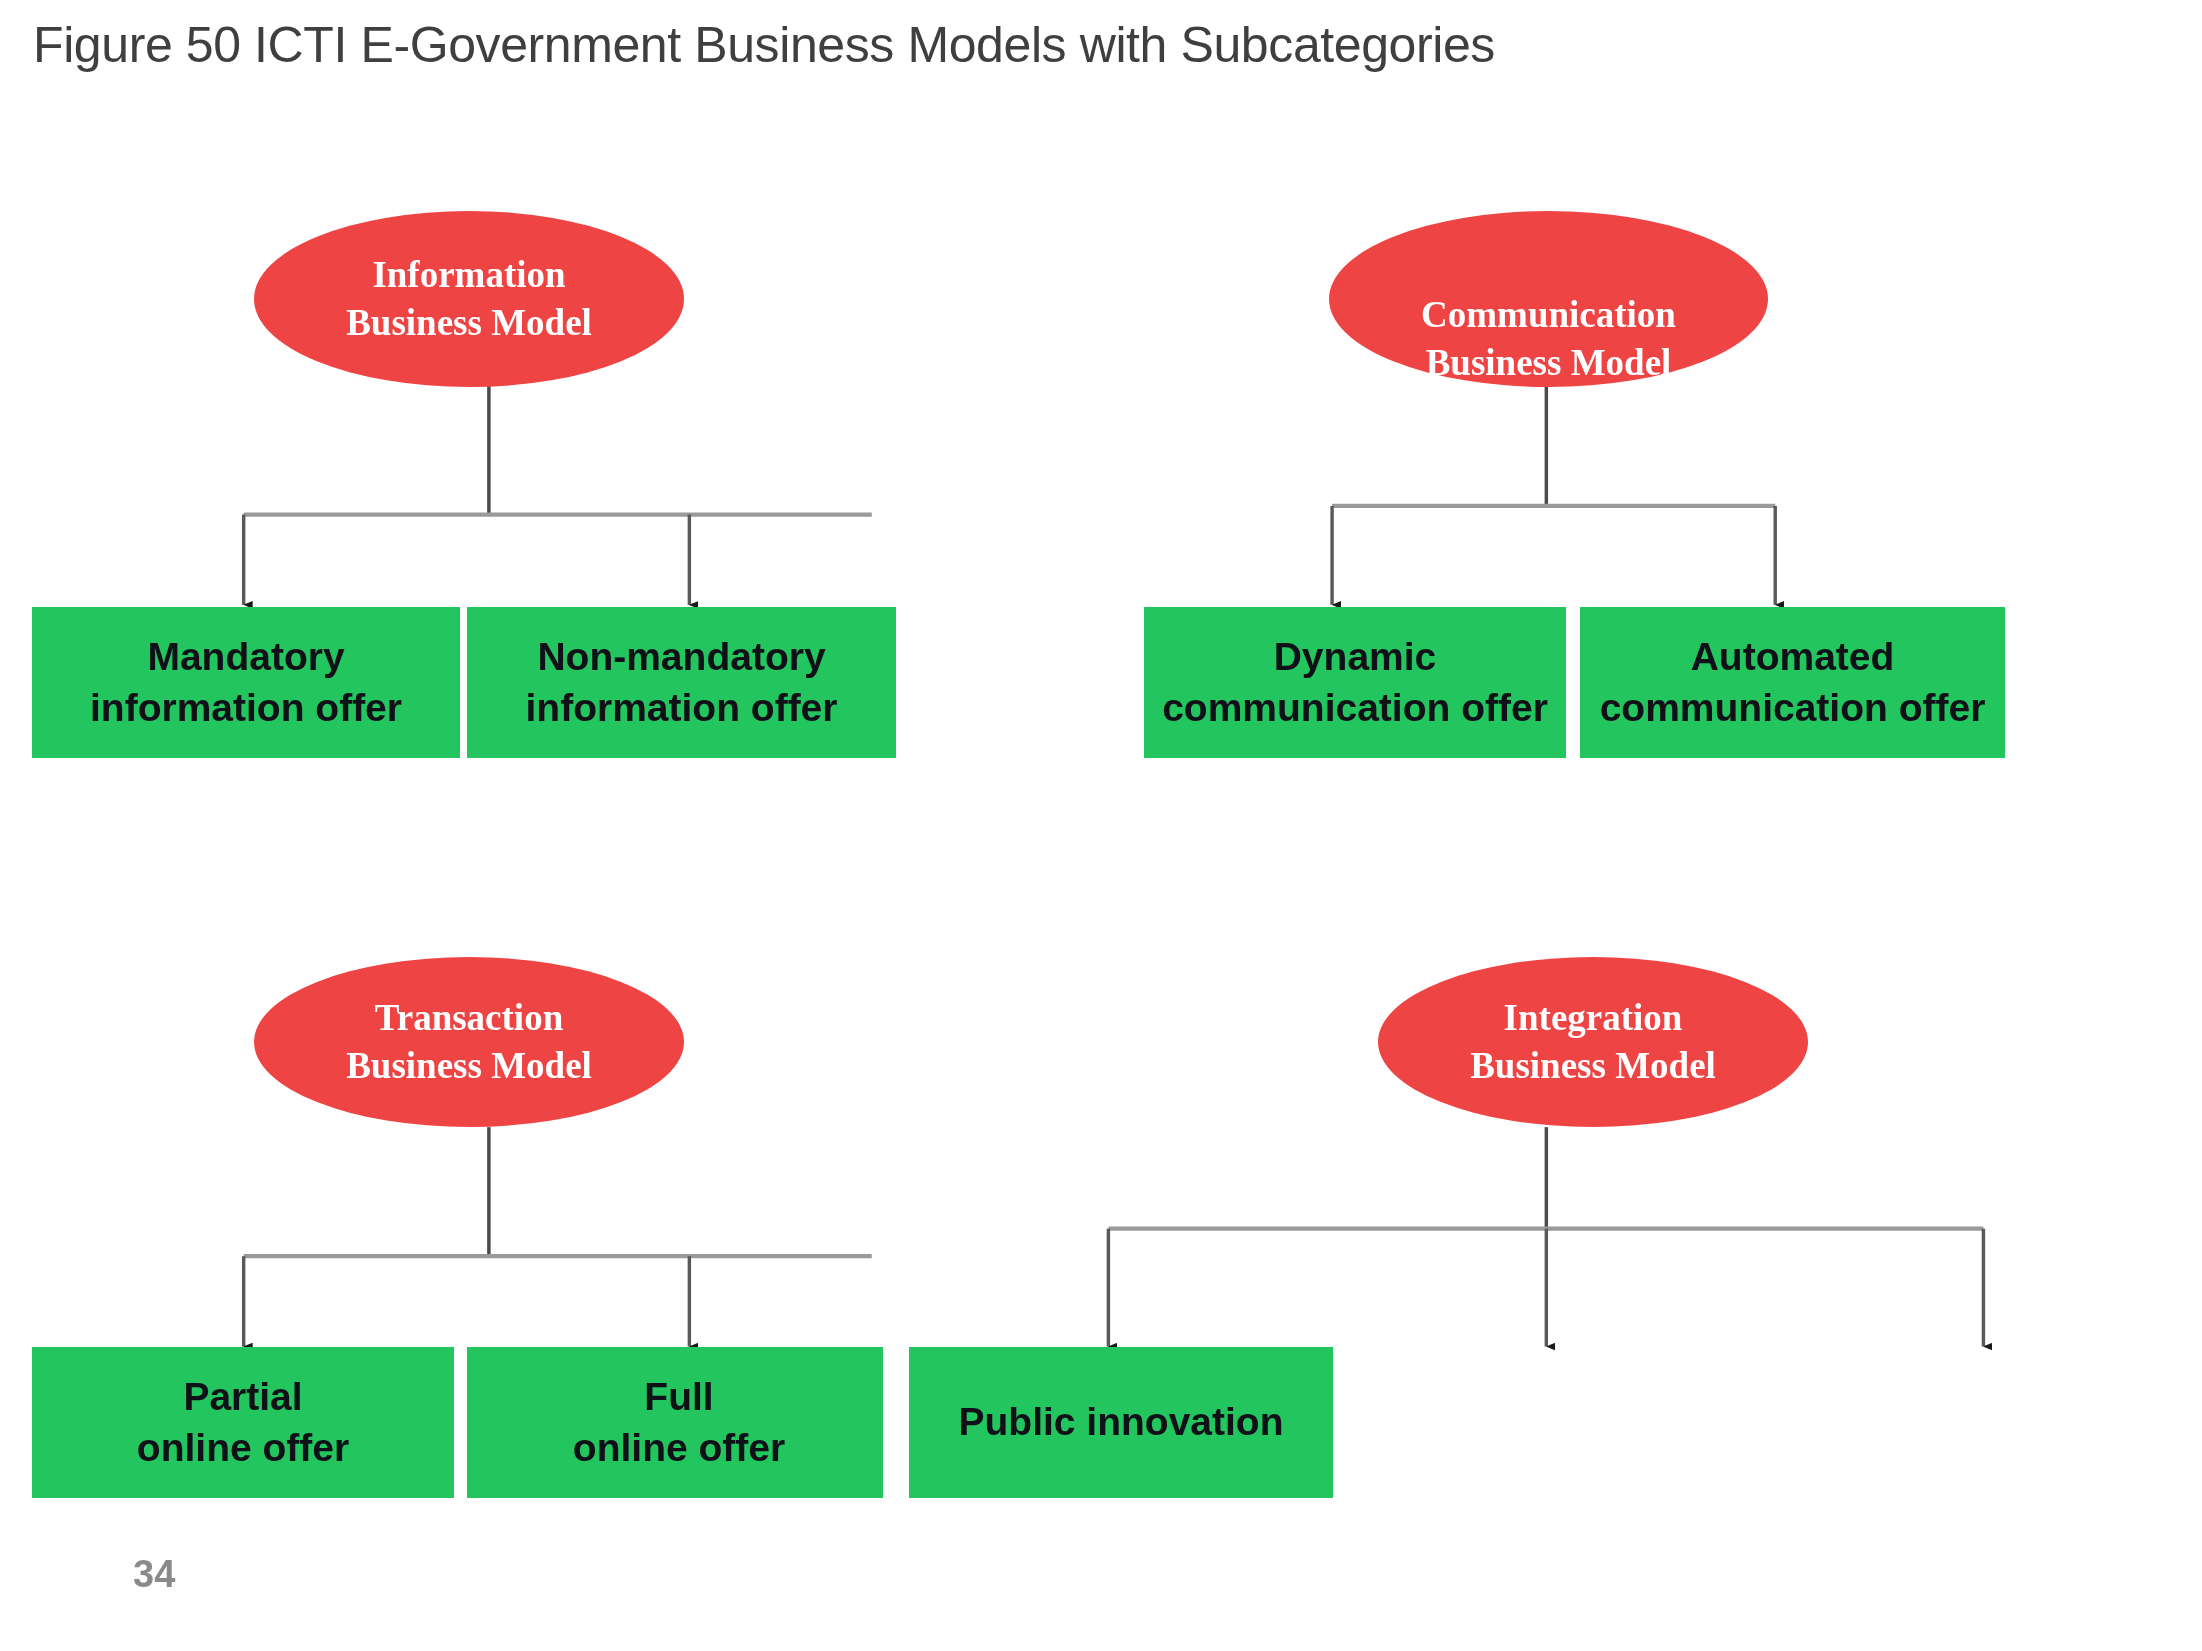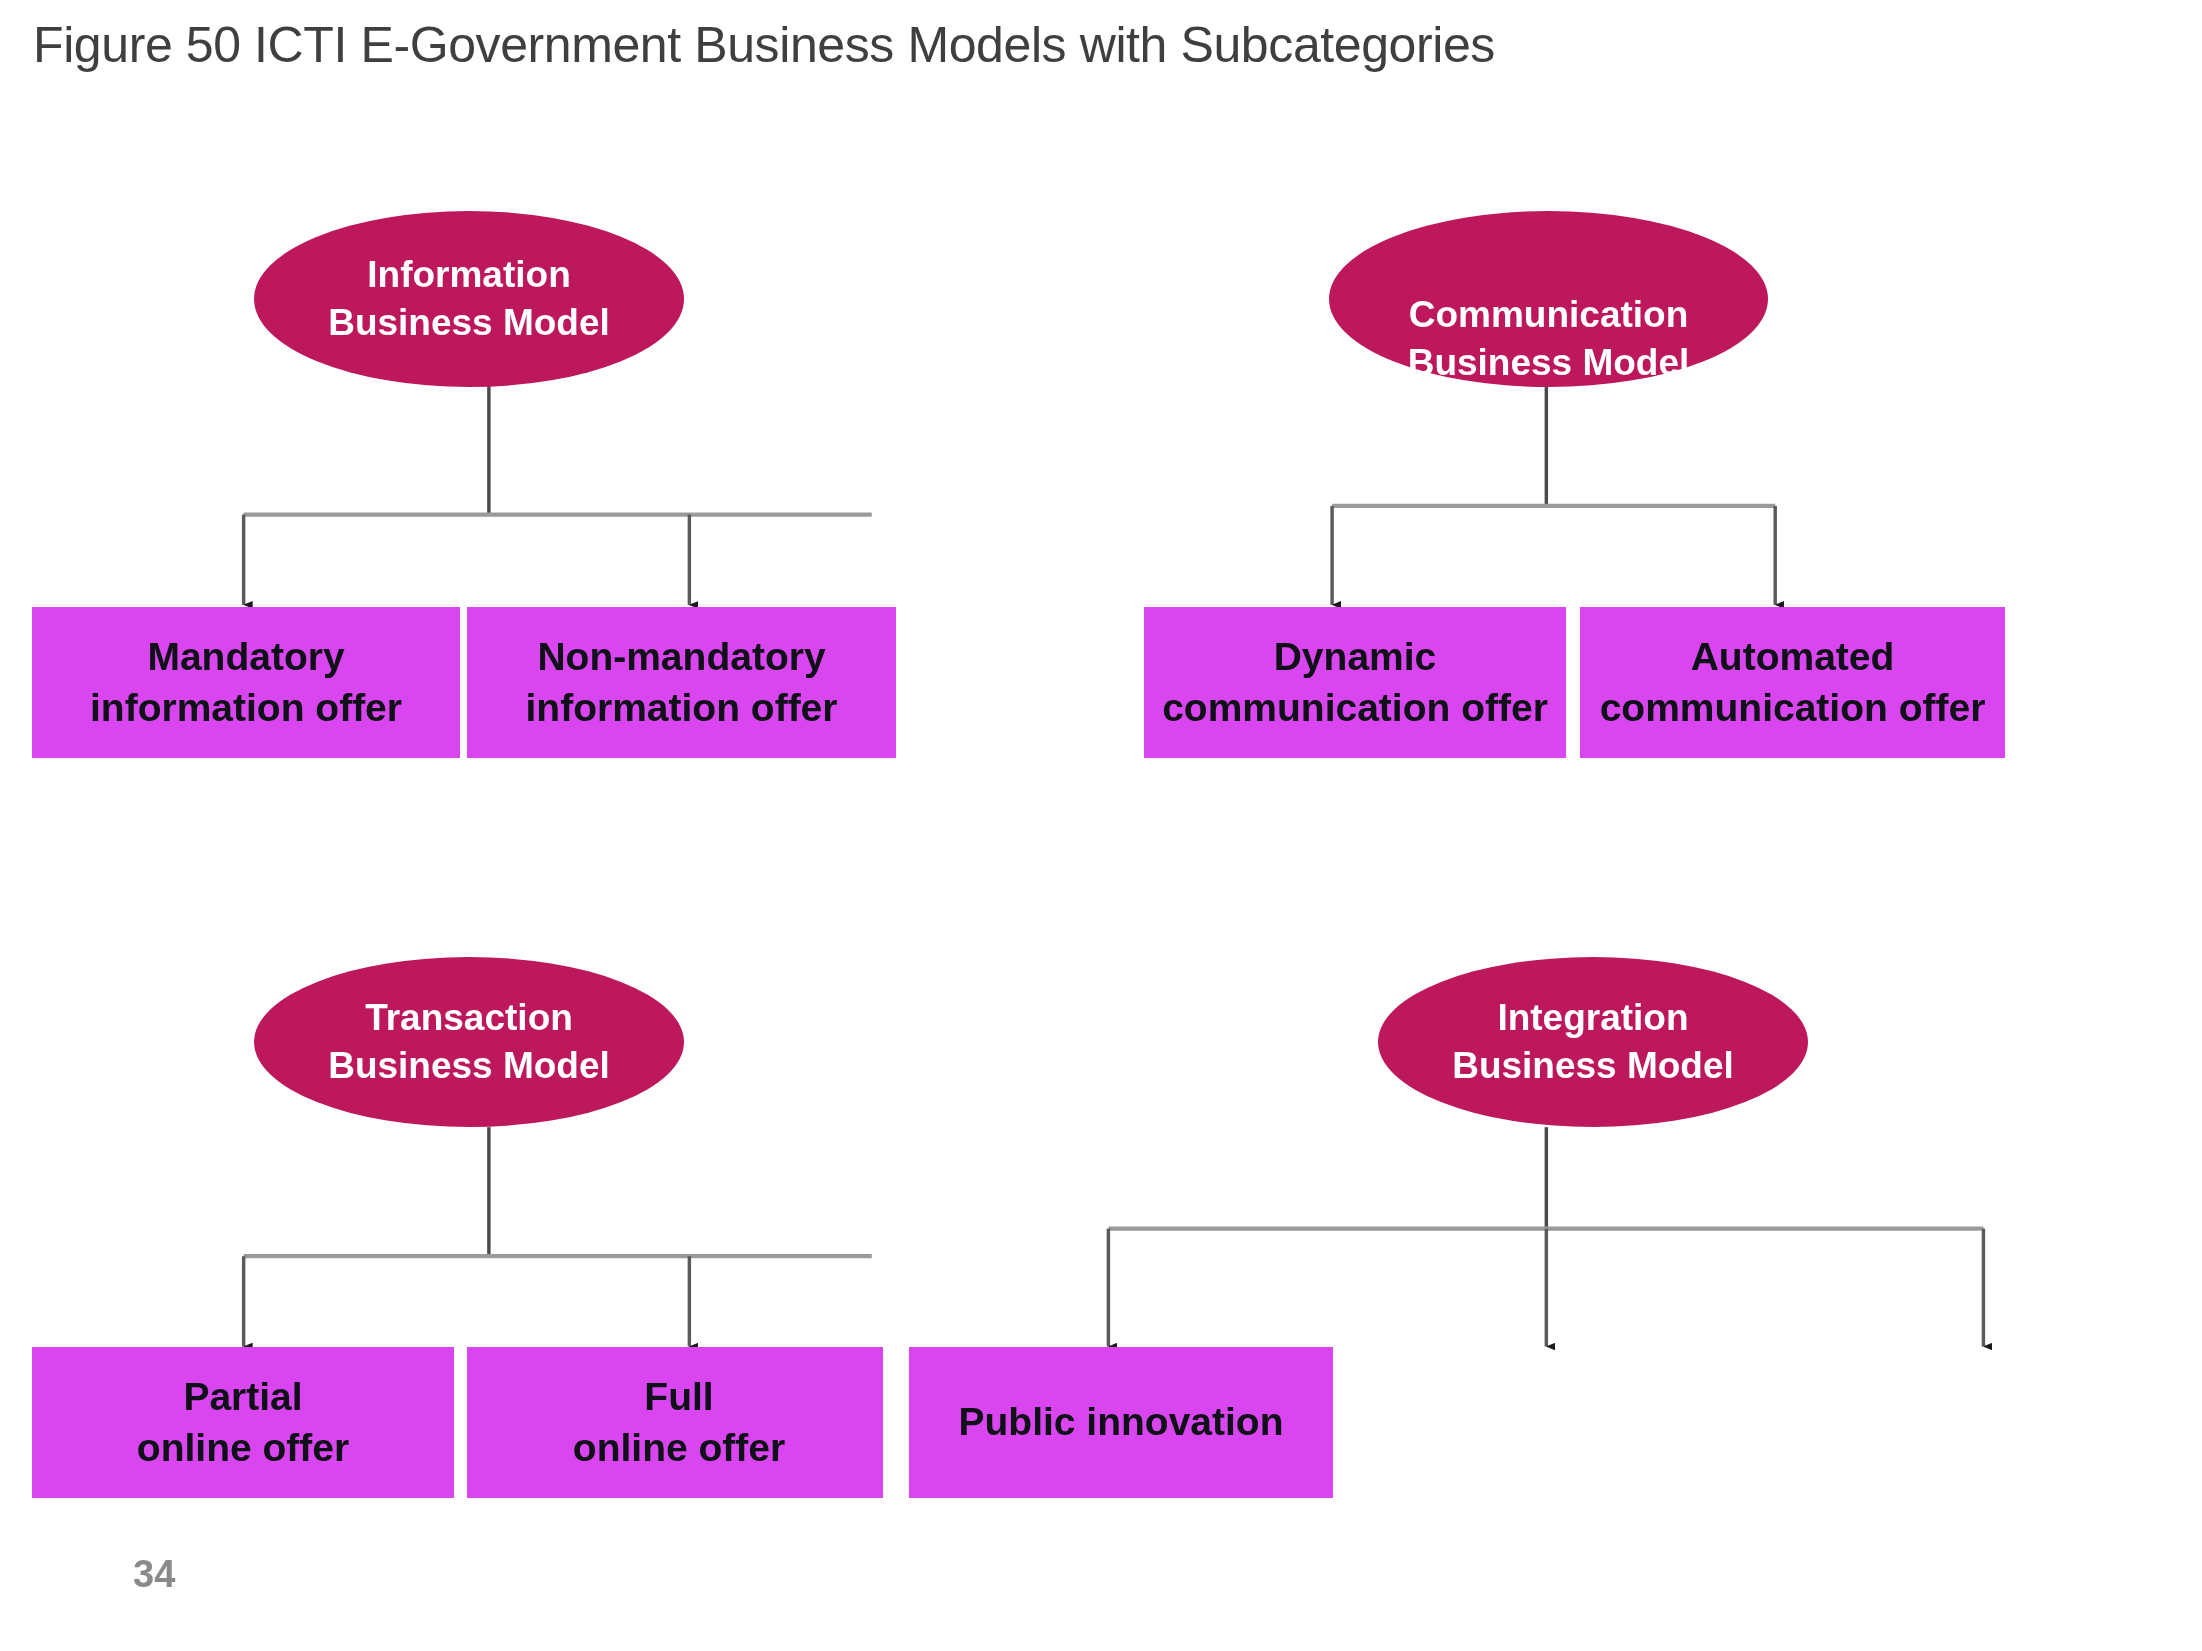--- a/index.html
+++ b/index.html
@@ -43,41 +43,41 @@
   
   #connectors {
     position: absolute;
     left: 0; top: 0;
     width: 2203px;
     height: 1652px;
     pointer-events: none;
   }
   .node-ellipse {
     position: absolute;
-    background: #be185d;
+    background: #ef4444;
     border-radius: 50%;
     display: flex;
     align-items: center;
     justify-content: center;
     text-align: center;
     color: #ffffff;
-    font-family: Liberation Sans, sans-serif;
+    font-family: Liberation Serif, serif;
     font-size: 37px;
     font-weight: 700;
     line-height: 1.30;
     box-sizing: border-box;
   }
   .node-ellipse .ell-text {
     display: block;
     padding: 0 26px;
     white-space: pre-line;
   }
   .node-box {
     position: absolute;
-    background: #d946ef;
+    background: #22c55e;
     display: flex;
     align-items: center;
     justify-content: center;
     text-align: center;
     color: #101018;
     font-family: "Liberation Sans", sans-serif;
     font-size: 39px;
     font-weight: 700;
     line-height: 1.30;
     box-sizing: border-box;

